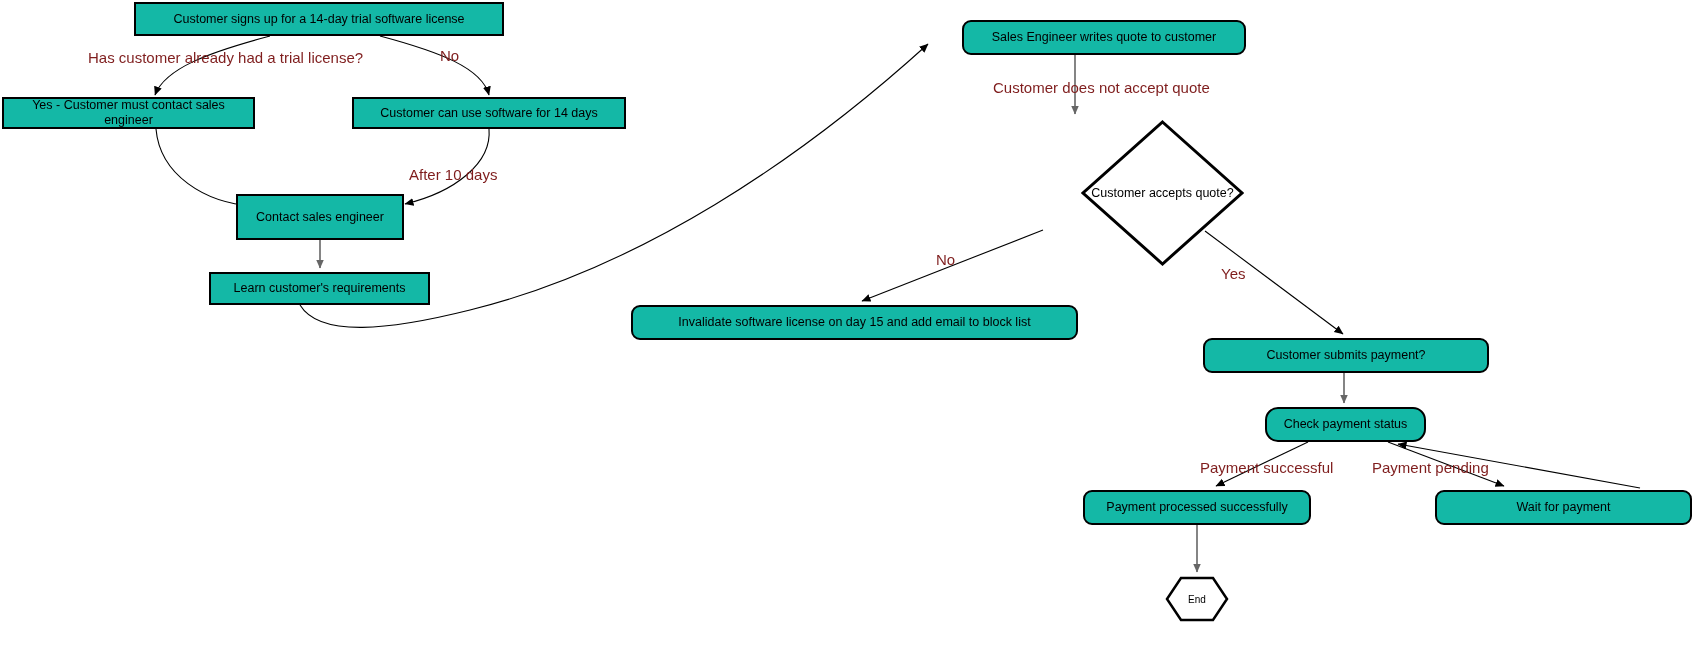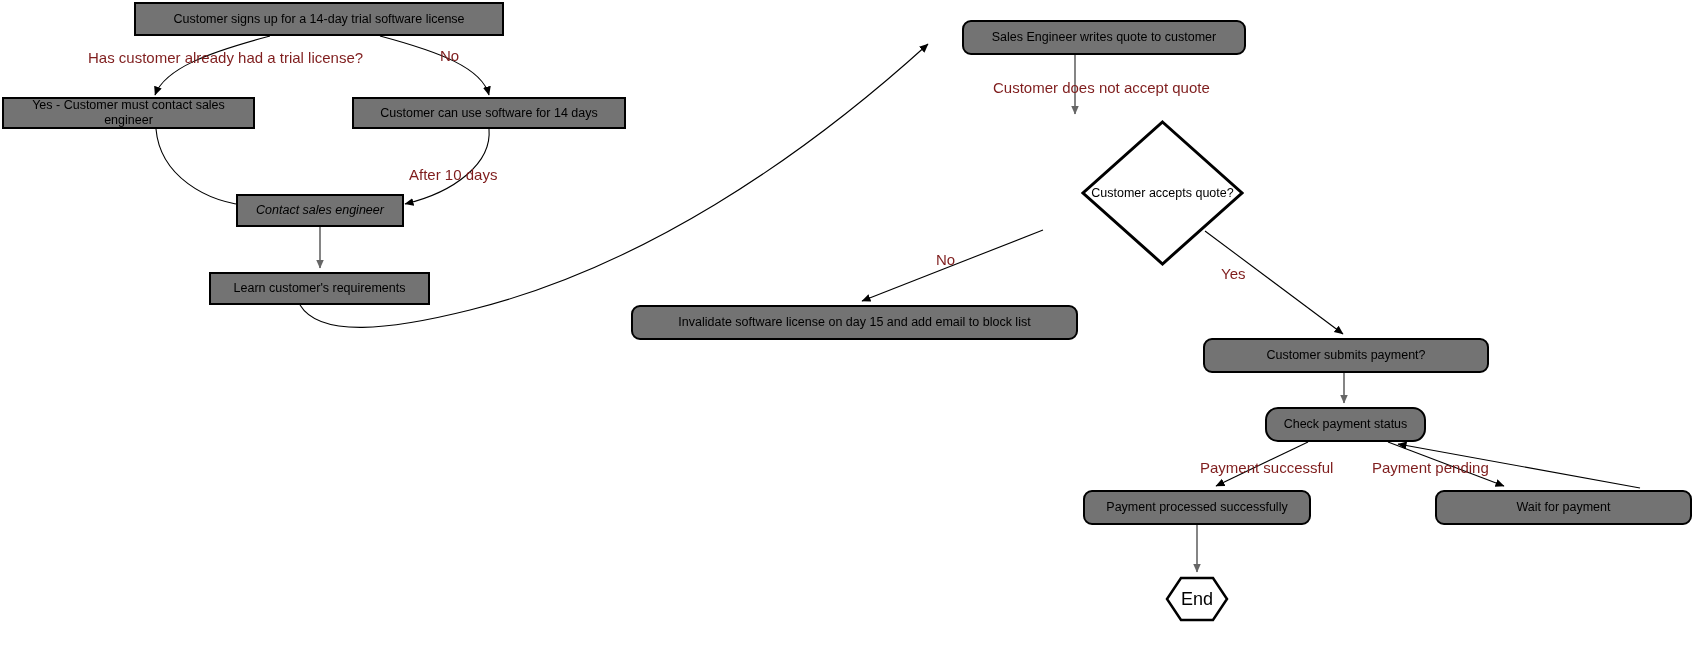--- a/index.html
+++ b/index.html
@@ -22,21 +22,21 @@
   svg#edges {
     position: absolute;
     left: 0;
     top: 0;
     width: 1694px;
     height: 666px;
   }
   .node {
     position: absolute;
     box-sizing: border-box;
-    background: #737373;
+    background: #14b8a6;
     border: 2px solid #000000;
     display: flex;
     align-items: center;
     justify-content: center;
     text-align: center;
     font-family: "Liberation Sans", sans-serif;
     font-size: 12.5px;
     color: #000000;
     line-height: 1.2;
     padding: 2px 16px;
@@ -70,21 +70,21 @@
   .hex-label {
     position: absolute;
     left: 0;
     top: 0;
     width: 100%;
     height: 100%;
     display: flex;
     align-items: center;
     justify-content: center;
     font-family: "Liberation Sans", sans-serif;
-    font-size: 18px;
+    font-size: 10px;
     color: #000000;
     pointer-events: none;
   }
   .edge-label {
     position: absolute;
     font-family: "Liberation Sans", sans-serif;
     font-size: 15px;
     color: #7f1d1d;
     background: transparent;
     white-space: nowrap;
@@ -140,21 +140,21 @@
   </div>
 
   <div class="node sharp" style="left:2px;top:97px;width:253px;height:32px;">
     <span>Yes - Customer must contact sales engineer</span>
   </div>
 
   <div class="node sharp" style="left:352px;top:97px;width:274px;height:32px;">
     <span>Customer can use software for 14 days</span>
   </div>
 
-  <div class="node sharp" style="left:236px;top:194px;width:168px;height:33px;font-style:italic;">
+  <div class="node sharp" style="left:236px;top:194px;width:168px;height:46px;">
     <span>Contact sales engineer</span>
   </div>
 
   <div class="node sharp" style="left:209px;top:272px;width:221px;height:33px;">
     <span>Learn customer's requirements</span>
   </div>
 
   <div class="node rounded" style="left:933px;top:20px;width:284px;height:35px;margin-left:29px;">
     <span>Sales Engineer writes quote to customer</span>
   </div>

